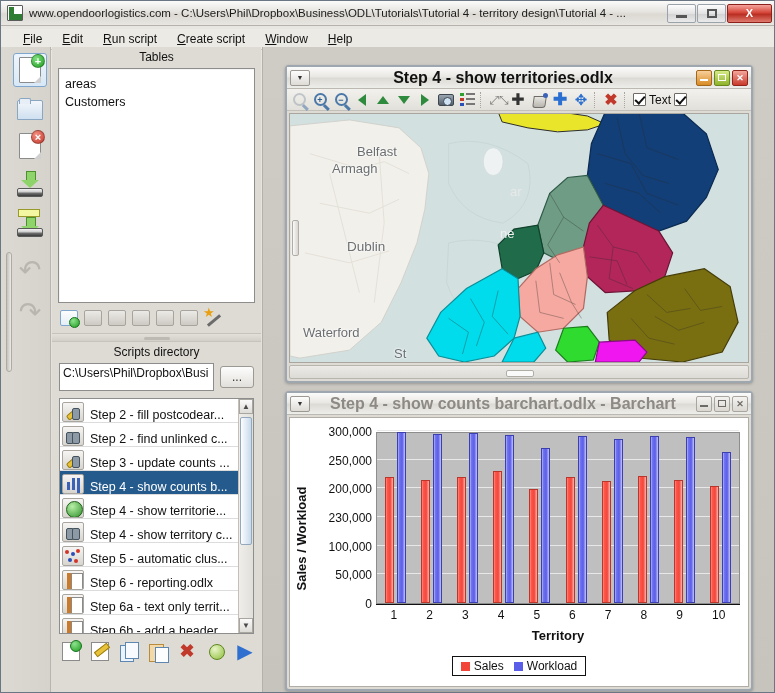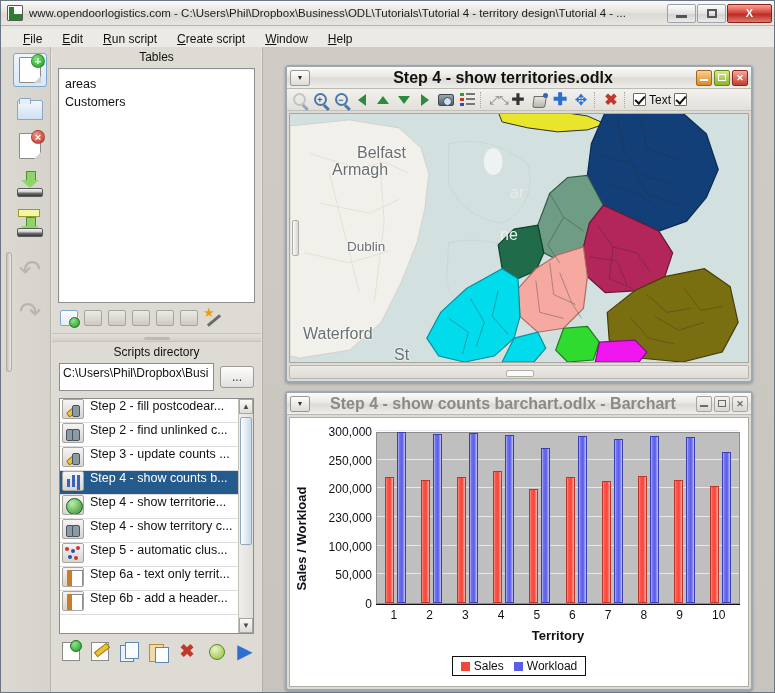--- a/index.html
+++ b/index.html
@@ -160,21 +160,21 @@
     background:linear-gradient(180deg,#fdfdfd,#e2e0db);
     font-size:12px; display:flex; align-items:center; justify-content:center; color:#333;
   }
 
   .scripts-wrap {
     margin:7px 7px 0 7px; background:#fff; border:1px solid #8d8d8d;
     height:236px; position:relative; overflow:hidden;
   }
   .scripts-list { position:absolute; left:0; top:0; right:15px; bottom:0; }
   .scr-row {
-    display:flex; align-items:flex-start; height:24px;
+    display:flex; align-items:flex-end; height:24px;
     border-bottom:1px solid #dcdcdc; padding-left:2px;
   }
   .scr-row.sel { background:#245a8c; }
   .scr-row.sel .scr-label { color:#fff; }
   .scr-ico {
     width:22px; height:20px; margin-right:6px; flex:0 0 auto;
     background:linear-gradient(180deg,#f6f5f3,#d8d5cf);
     border:1px solid #a9a6a0; border-radius:2px; position:relative; overflow:hidden;
   }
   .scr-label { font-size:12.5px; color:#111; white-space:nowrap; overflow:hidden; }
@@ -304,21 +304,21 @@
     position:absolute; left:2px; right:2px; bottom:2px; height:14px;
     background:linear-gradient(180deg,#eceae6,#dddbd6); border:1px solid #b8b5af; border-radius:2px;
   }
   .map-hscroll:after{content:"";position:absolute;left:50%;top:4px;margin-left:-13px;width:26px;height:5px;
     background:#fafafa;border:1px solid #b0ada7;border-radius:2px;}
   .map-vgrip{
     position:absolute; left:2px; top:50%; margin-top:-18px; width:7px; height:36px;
     background:linear-gradient(90deg,#fafafa,#d8d5cf); border:1px solid #b0ada7; border-radius:2px; z-index:5;
   }
   .map-label {
-    position:absolute; font-size:16px; color:#6a6f72; white-space:nowrap;
+    position:absolute; font-size:13px; color:#6a6f72; white-space:nowrap;
     text-shadow:0 0 3px #fff, 0 0 2px #fff;
   }
   .map-label.big{ font-size:13.5px; }
 
   
   #chartwin { left:22px; top:344px; width:468px; height:300px; }
   .chart-area { position:absolute; left:2px; right:2px; top:24px; bottom:2px;
                 background:#ffffff; border:1px solid #b0ada7; }
   .plot-wrap { position:absolute; left:0; right:0; top:0; bottom:0; }
   .ylabel {
@@ -467,20 +467,24 @@
           <div class="scr-ico i-globe"></div>
           <div class="scr-label">Step 4 - show territorie...</div>
         </div>
         <div class="scr-row">
           <div class="scr-ico i-binoc"></div>
           <div class="scr-label">Step 4 - show territory c...</div>
         </div>
         <div class="scr-row">
           <div class="scr-ico i-cluster"></div>
           <div class="scr-label">Step 5 - automatic clus...</div>
+        </div>
+        <div class="scr-row">
+          <div class="scr-ico i-book"></div>
+          <div class="scr-label">Step 6 - reporting.odlx</div>
         </div>
         <div class="scr-row">
           <div class="scr-ico i-book"></div>
           <div class="scr-label">Step 6a - text only territ...</div>
         </div>
         <div class="scr-row">
           <div class="scr-ico i-book"></div>
           <div class="scr-label">Step 6b - add a header...</div>
         </div>
 

